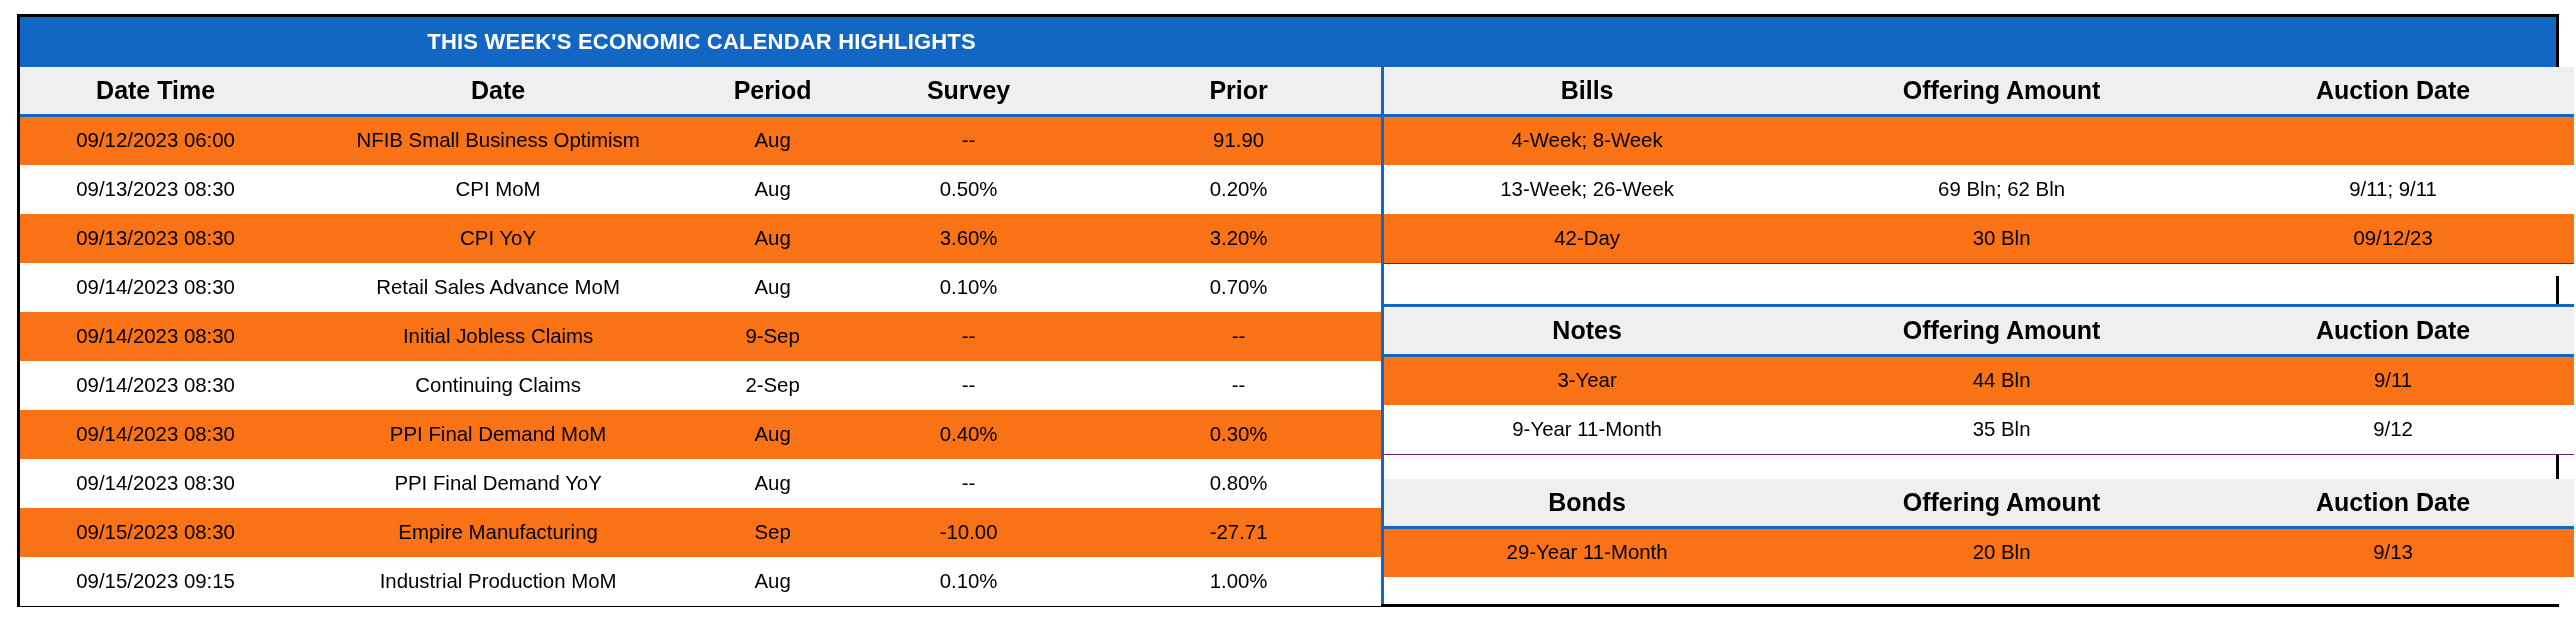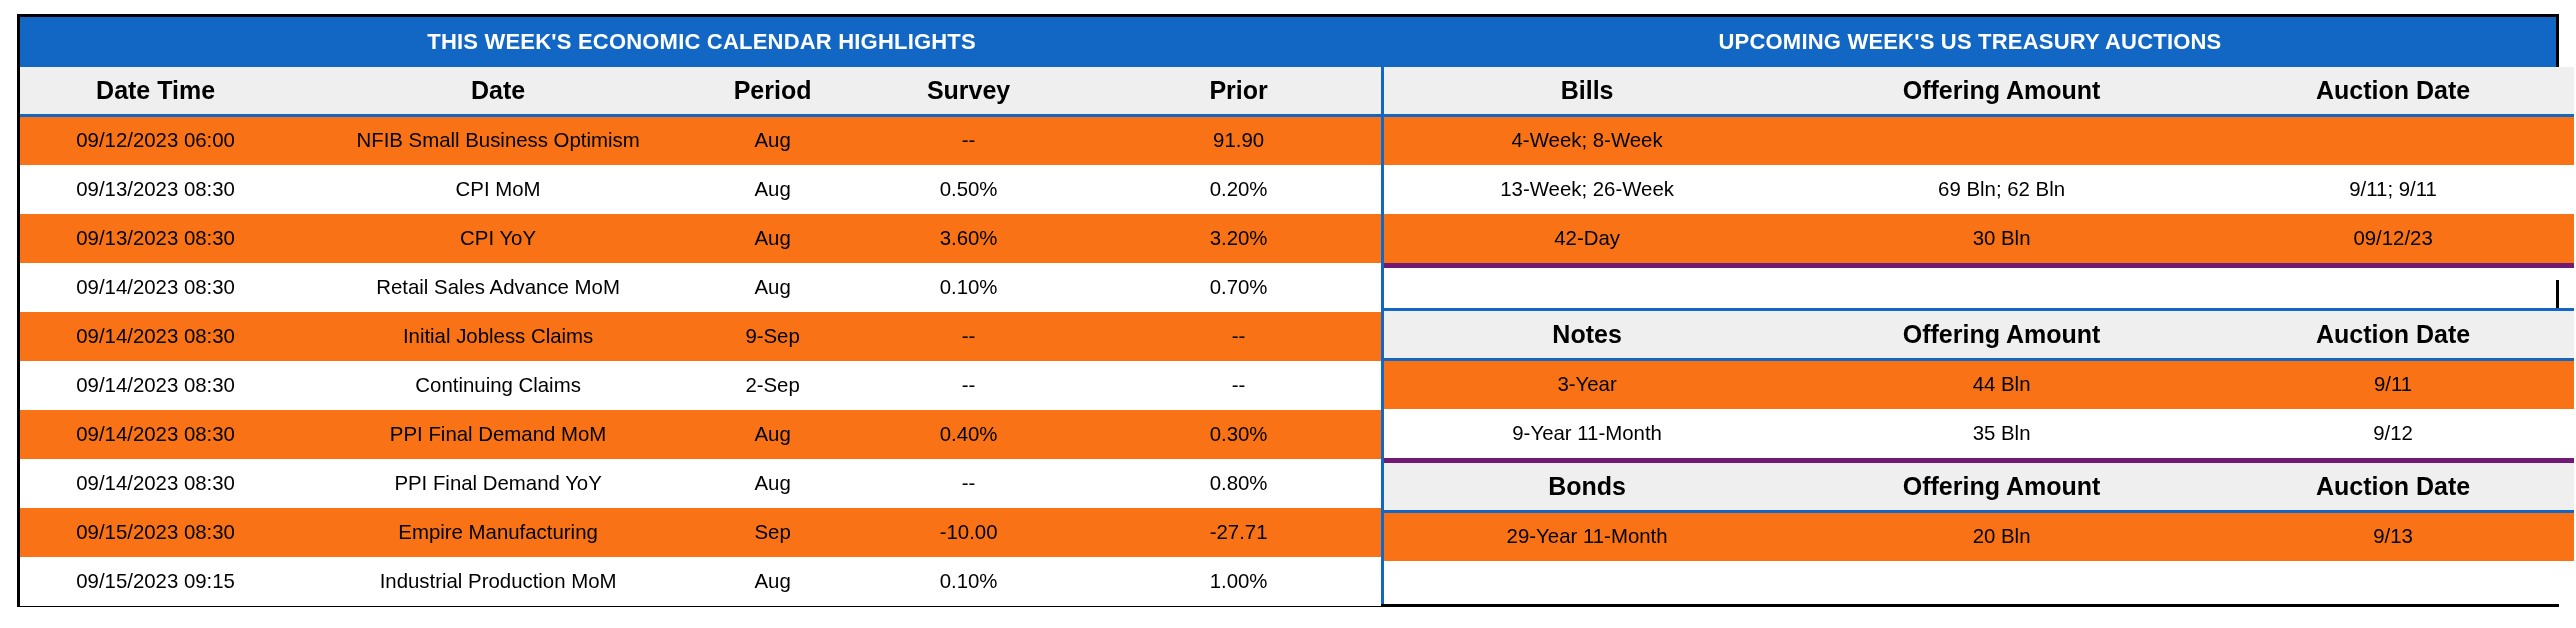--- a/index.html
+++ b/index.html
@@ -109,23 +109,23 @@
   col.c-period { width: 136px; }
   col.c-survey { width: 256px; }
   col.c-prior  { width: 284px; }
 
   
   col.r-name   { width: 407px; }
   col.r-amount { width: 422px; }
   col.r-date   { width: 361px; }
 
   .right-block {
-    border-bottom: 5px solid #701a75;
-  }
-  .right-block.last { border-bottom: none; }
+    border-bottom: 1px solid #701a75;
+  }
+  .right-block.last { border-bottom: none; margin-top: 24px; }
   .right-spacer {
     height: 12px;
     background: #ffffff;
   }
   .right-fill {
     flex: 1 1 auto;
     background: #ffffff;
   }
   .left-fill {
     flex: 1 1 auto;
@@ -134,21 +134,20 @@
   .sep-top { border-top: 3px solid #1267c4; margin-top: 28px; }
 </style>
 </head>
 <body>
 
 <div class="page">
   <div class="frame">
 
     <div class="titlebar">
       <div class="title-cell title-left">THIS WEEK'S ECONOMIC CALENDAR HIGHLIGHTS</div>
-      <div class="title-cell title-right">UPCOMING WEEK'S US TREASURY AUCTIONS</div>
     </div>
 
     <div class="body">
 
       <div class="left-pane">
         <table class="grid">
           <colgroup>
             <col class="c-date">
               <col class="c-event">
               <col class="c-period">

